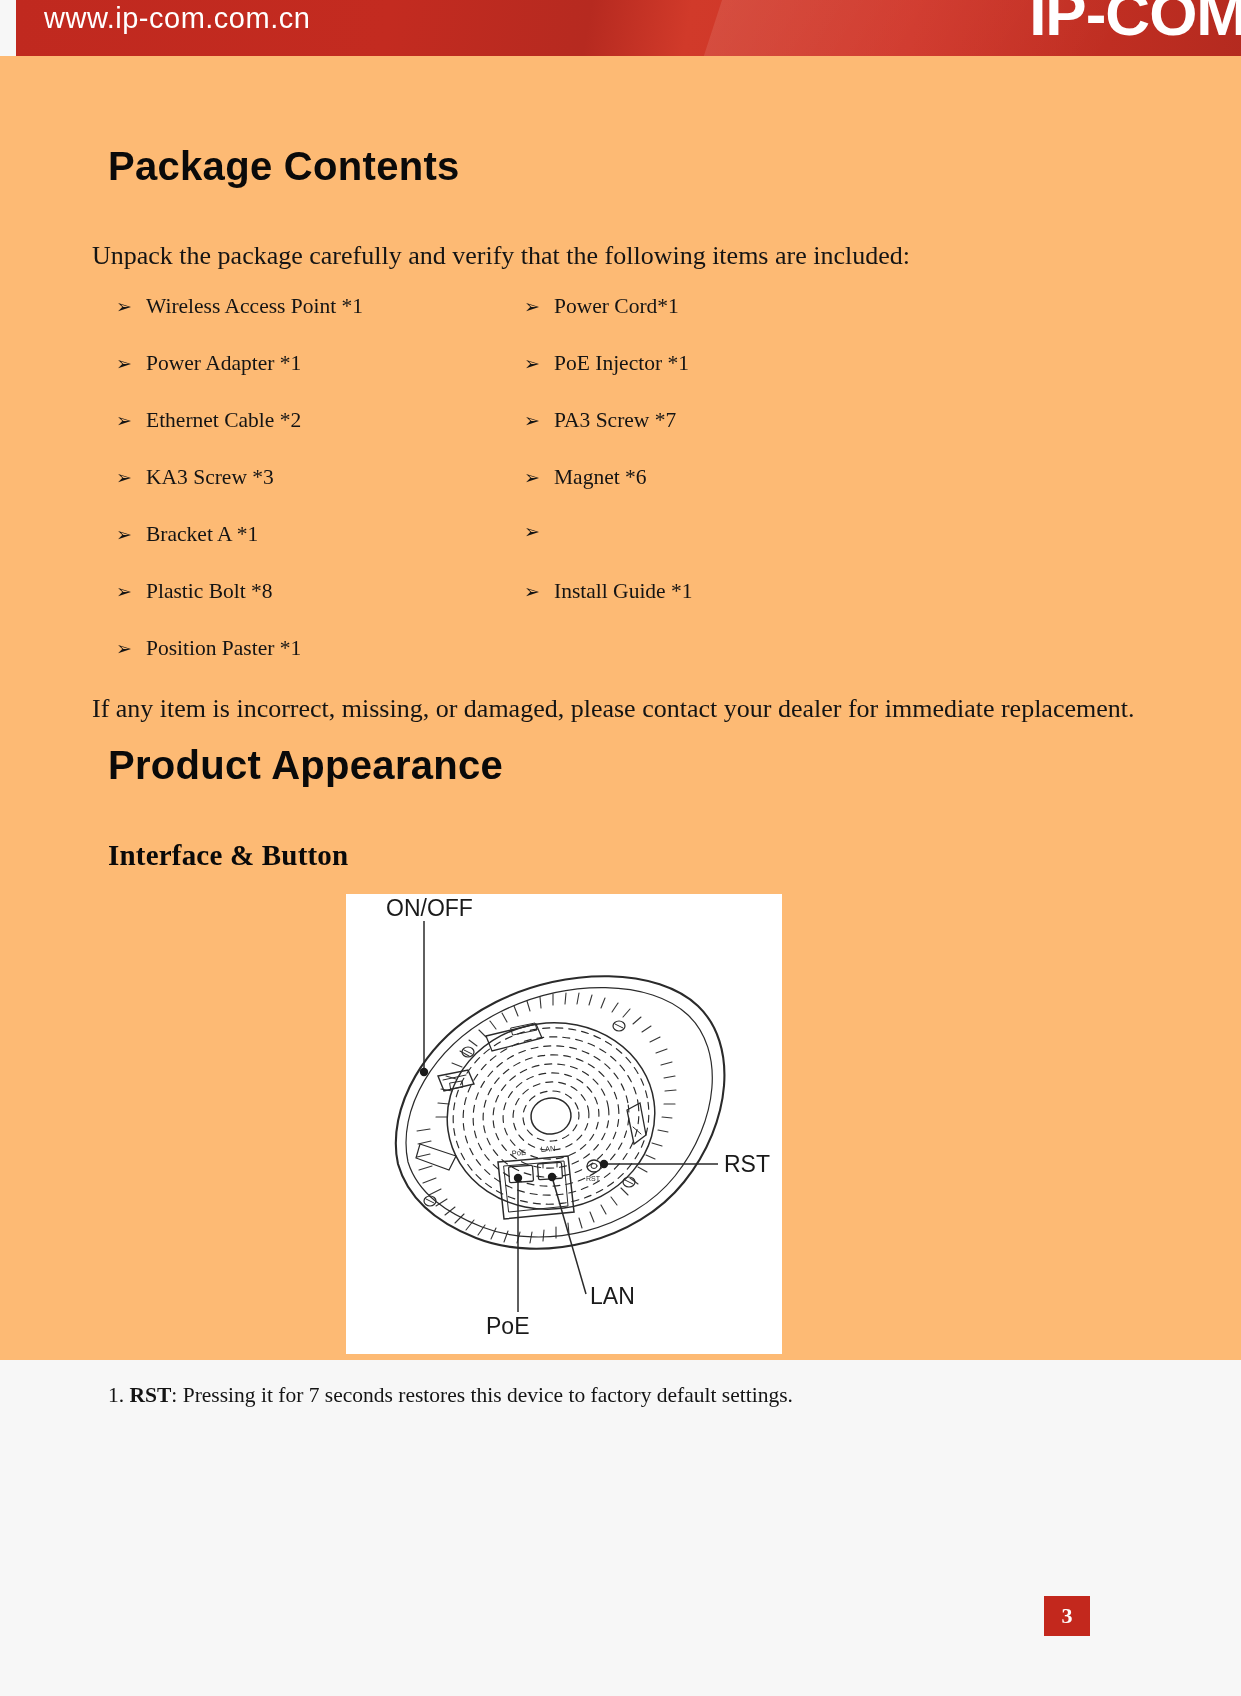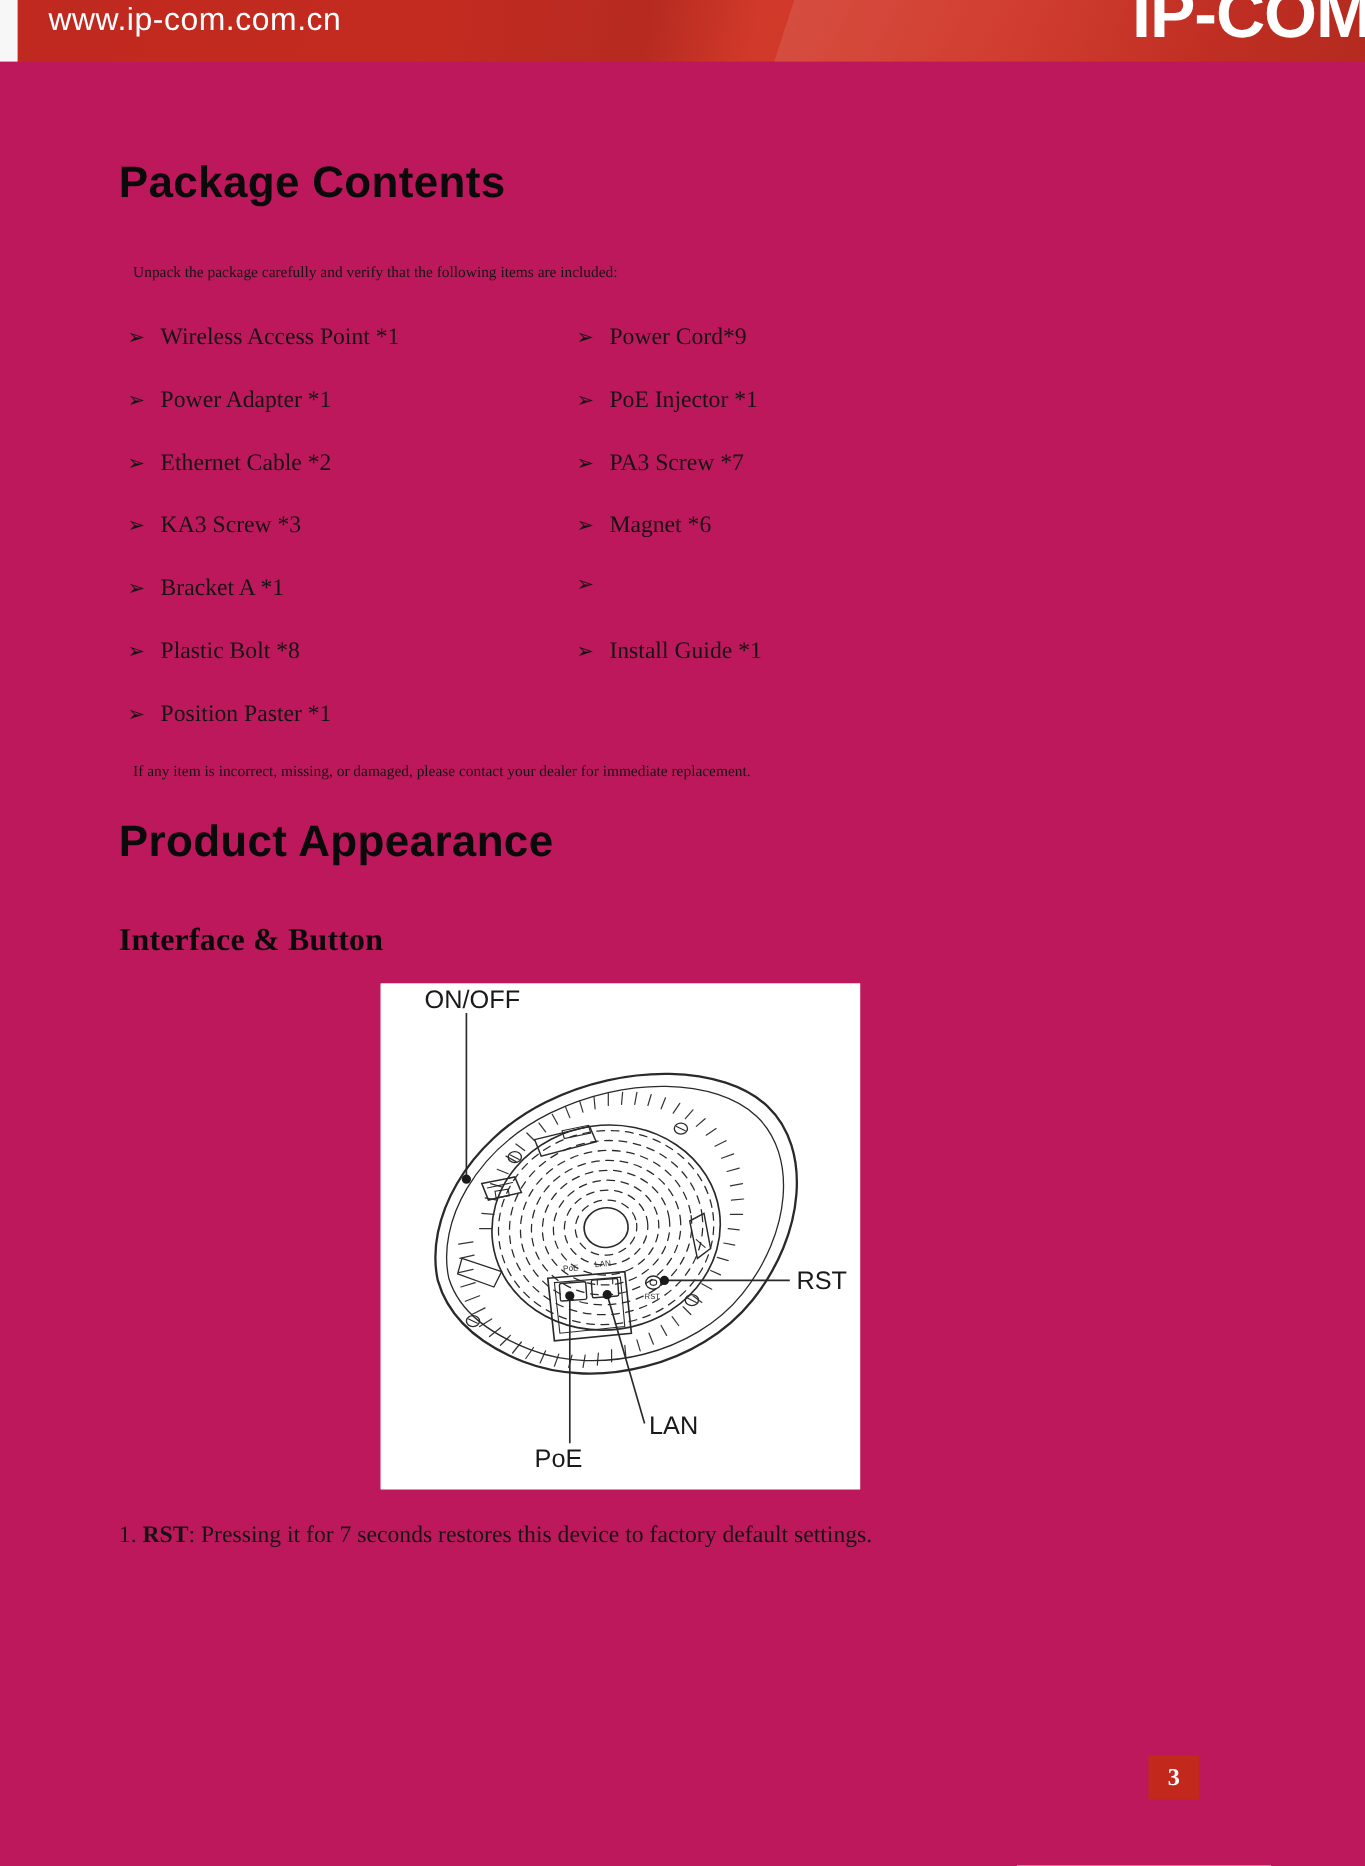--- a/index.html
+++ b/index.html
@@ -57,22 +57,22 @@
     letter-spacing: -1px;
     line-height: 62px;
     white-space: nowrap;
   }
 
   
   .page {
     position: absolute;
     top: 56px; left: 0;
     width: 1241px;
-    height: 1640px;
-    background: #be185d;
+    height: 1304px;
+    background: #fdba74;
   }
 
   h1.doc-h1 {
     position: absolute;
     margin: 0;
     left: 108px;
     font-family: "Liberation Sans", sans-serif;
     font-weight: bold;
     font-size: 40px;
     color: #0a0a0a;
@@ -86,23 +86,23 @@
     font-family: "Liberation Sans", sans-serif;
     font-weight: bold;
     font-size: 29px;
     color: #0a0a0a;
     letter-spacing: 0.2px;
     white-space: nowrap;
   }
   p.doc-p {
     position: absolute;
     margin: 0;
-    left: 121px;
+    left: 92px;
     font-family: "Liberation Serif", serif;
-    font-size: 14px;
+    font-size: 26px;
     color: #141414;
     white-space: nowrap;
   }
 
   #title-package  { top: 88px; }
   #intro-para     { top: 185px; }
   #closing-para   { top: 638px; }
   #title-product  { top: 687px; }
   #title-interface{ top: 783px; font-family: Liberation Serif, serif; }
 
@@ -223,21 +223,21 @@
       </div>
       <div class="bullet-item">
         <span class="bullet-marker">➢</span>
         <span class="bullet-text">Position Paster *1</span>
       </div>
     </div>
 
     <div class="items-col right">
       <div class="bullet-item">
         <span class="bullet-marker">➢</span>
-        <span class="bullet-text">Power Cord*9</span>
+        <span class="bullet-text">Power Cord*1</span>
       </div>
       <div class="bullet-item">
         <span class="bullet-marker">➢</span>
         <span class="bullet-text">PoE Injector *1</span>
       </div>
       <div class="bullet-item">
         <span class="bullet-marker">➢</span>
         <span class="bullet-text">PA3 Screw *7</span>
       </div>
       <div class="bullet-item">

